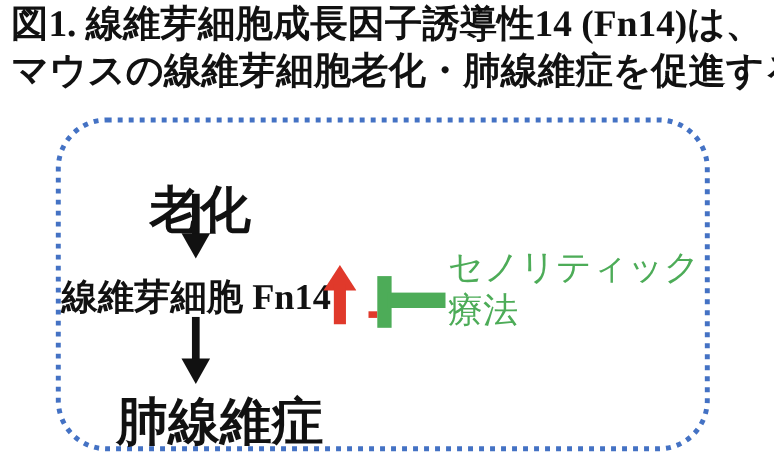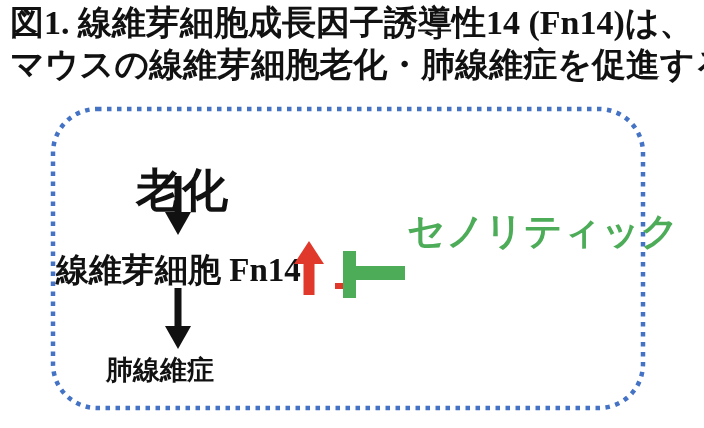--- a/index.html
+++ b/index.html
@@ -17,39 +17,39 @@
     position:absolute;left:10px;top:2px;width:692px;
     font-size:34px;font-weight:bold;line-height:1.24;color:var(--text-black);
     letter-spacing:0px;white-space:nowrap;
   }
   .dotted-box-svg{position:absolute;left:50px;top:106px;}
   .node{
     position:absolute;font-weight:bold;color:var(--text-black);white-space:nowrap;
   }
   .aging{left:136px;top:124px;font-size:46px;margin-top:36px;}
   .fibroblast{left:56px;top:248px;font-size:33px;}
-  .fibrosis{left:106px;top:352px;font-size:27px;}
+  .fibrosis{left:106px;top:352px;font-size:47px;}
   .arrow-svg{position:absolute;}
   .arrow-down-1{left:160px;top:176px;}
   .arrow-down-2{left:160px;top:288px;}
   .up-arrow-svg{position:absolute;left:294px;top:241px;}
   .red-dot{
     position:absolute;left:335px;top:283px;width:8px;height:6px;
     background:var(--accent-red);
   }
   .tbar{position:absolute;left:343px;top:251px;width:62px;height:47px;}
   .tbar-vertical{
     position:absolute;left:0;top:0;width:13px;height:47px;background:var(--accent-green);
   }
   .tbar-horizontal{
     position:absolute;left:9px;top:15px;width:53px;height:14px;background:var(--accent-green);
   }
   .therapy{
-    position:absolute;left:407px;top:208px;
-    font-size:38px;font-weight:bold;line-height:1.22;color:var(--accent-green);
+    position:absolute;left:407px;top:224px;
+    font-size:32px;font-weight:normal;line-height:1.22;color:var(--accent-green);
     white-space:nowrap;
   }
   .black-fill{fill:var(--text-black);}
   .red-fill{fill:var(--accent-red);}
   .blue-stroke{stroke:var(--border-blue);}
 </style>
 </head>
 <body>
 
 <div class="stage">
@@ -79,20 +79,21 @@
 
   <div class="red-dot"></div>
 
   <div class="tbar">
     <div class="tbar-vertical"></div>
     <div class="tbar-horizontal"></div>
   </div>
 
   <div class="therapy">
     <div>セノリティック</div>
+    <div>療法</div>
   </div>
 
   <svg class="arrow-svg arrow-down-2" width="36" height="62" viewBox="0 0 36 62" aria-hidden="true">
     <rect x="14.5" y="0" width="7" height="42" class="black-fill"></rect>
     <polygon points="5,38 31,38 18,61" class="black-fill"></polygon>
   </svg>
 
   <div class="node fibrosis">肺線維症</div>
 
 </div>

